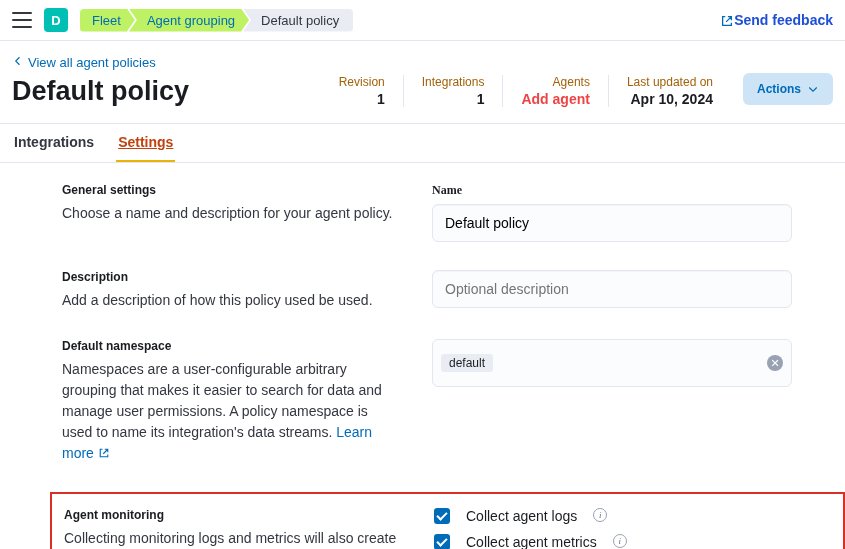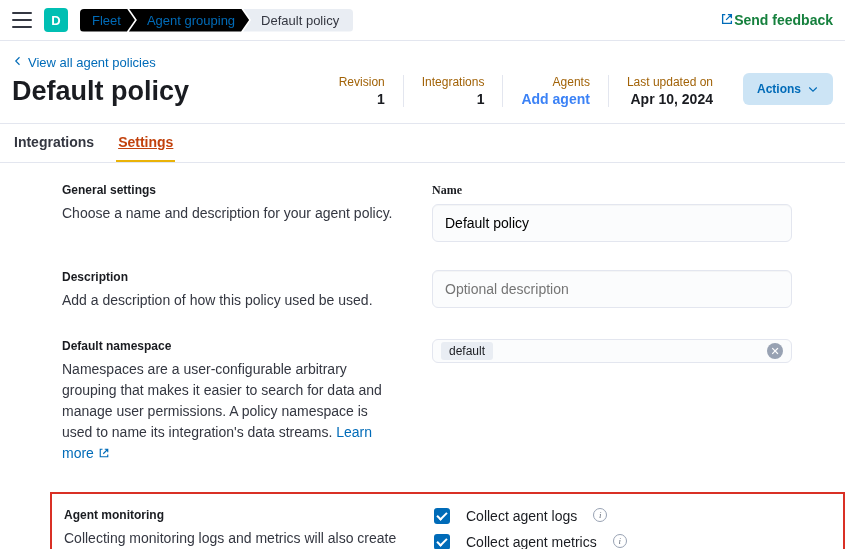--- a/index.html
+++ b/index.html
@@ -2,48 +2,48 @@
 <html><head>
 <meta charset="utf-8">
 <style>
 * { box-sizing: border-box; margin: 0; padding: 0; }
 body { font-family: -apple-system, BlinkMacSystemFont, "Segoe UI", Helvetica, Arial, sans-serif; color: #1a1c21; font-size: 14px; background: #fff; }
 .topbar { display: flex; align-items: center; padding: 8px 12px; border-bottom: 1px solid #e3e6ef; }
 .hamburger { width: 20px; height: 20px; display: flex; flex-direction: column; justify-content: space-around; cursor: pointer; margin-right: 12px; }
 .hamburger span { height: 2px; background: #343741; border-radius: 1px; }
 .avatar { width: 24px; height: 24px; background: #00bfb3; color: #fff; border-radius: 4px; display: flex; align-items: center; justify-content: center; font-weight: 600; font-size: 13px; margin-right: 12px; }
 .crumbs { display: flex; align-items: center; gap: 0; }
-.crumb { padding: 4px 14px 4px 18px; font-size: 13px; position: relative; cursor: pointer; background: #000000; color: #006bb8; clip-path: polygon(0 0, calc(100% - 8px) 0, 100% 50%, calc(100% - 8px) 100%, 0 100%, 8px 50%); margin-left: -6px; }
+.crumb { padding: 4px 14px 4px 18px; font-size: 13px; position: relative; cursor: pointer; background: #bef264; color: #006bb8; clip-path: polygon(0 0, calc(100% - 8px) 0, 100% 50%, calc(100% - 8px) 100%, 0 100%, 8px 50%); margin-left: -6px; }
 .crumb:first-child { clip-path: polygon(0 0, calc(100% - 8px) 0, 100% 50%, calc(100% - 8px) 100%, 0 100%); border-radius: 4px 0 0 4px; margin-left: 0; padding-left: 12px; }
 .crumb.last { background: #e9edf3; color: #343741; clip-path: polygon(0 0, 100% 0, 100% 100%, 0 100%, 8px 50%); border-radius: 0 4px 4px 0; }
-.feedback { margin-left: auto; color: #15803d; font-weight: 600; display: flex; align-items: flex-start; cursor: pointer; }
+.feedback { margin-left: auto; color: #1d4ed8; font-weight: 600; display: flex; align-items: flex-end; cursor: pointer; }
 .header-row { display: flex; padding: 14px 12px 0 12px; border-bottom: 1px solid #e3e6ef; }
 .header-left { flex: 1; }
 .backlink { color: #006bb8; font-size: 13px; display: flex; align-items: flex-start; gap: 4px; cursor: pointer; margin-bottom: 6px; }
 .page-title { font-size: 27px; font-weight: 700; margin-bottom: 16px; }
 .stats { display: flex; align-items: center; gap: 0; padding-top: 4px; }
 .stat { padding: 0 18px; text-align: right; border-left: 1px solid #e3e6ef; }
 .stat:first-child { border-left: none; }
 .stat-label { font-size: 12px; color: #a16207; margin-bottom: 2px; white-space: nowrap; }
 .stat-val { font-size: 14px; font-weight: 700; }
-.stat-val.link { color: #3b82f6; font-weight: 600; cursor: pointer; text-align: right; }
+.stat-val.link { color: #ef4444; font-weight: 600; cursor: pointer; text-align: right; }
 .actions-btn { background: #cce4f5; color: #006bb8; border: none; border-radius: 6px; padding: 9px 14px; font-weight: 600; font-size: 12px; display: flex; align-items: center; gap: 6px; cursor: pointer; margin-left: 12px; align-self: center; }
 .tabs { display: flex; gap: 20px; padding: 0 12px; border-bottom: 1px solid #e3e6ef; }
 .tab { padding: 10px 2px; font-weight: 600; font-size: 14px; cursor: pointer; color: #343741; }
 .tab.active { color: #c2410c; border-bottom: 2px solid #eab308; text-decoration: underline; }
 .content { padding: 20px 12px 20px 62px; }
 .section { display: flex; gap: 30px; margin-bottom: 28px; }
 .section-left { width: 340px; flex-shrink: 0; }
 .section-right { flex: 1; max-width: 360px; }
 .section-title { font-size: 12px; font-weight: 700; margin-bottom: 6px; }
 .section-help { font-size: 14px; color: #343741; line-height: 1.5; }
 .learn-link { color: #006bb8; cursor: pointer; }
 .field-label { font-size: 12px; font-weight: 700; color: #1a1c21; margin-bottom: 6px; display: block; font-family: Liberation Serif, serif; }
 .text-input { width: 100%; border: 1px solid #e3e6ef; background: #fbfcfd; border-radius: 6px; padding: 10px 12px; font-size: 14px; box-shadow: 0 1px 1px rgba(0,0,0,0.03) inset; }
-.ns-box { display: flex; align-items: center; border: 1px solid #e3e6ef; background: #fbfcfd; border-radius: 6px; padding: 2px 8px; }
+.ns-box { display: flex; align-items: center; border: 1px solid #e3e6ef; background: #fbfcfd; border-radius: 6px; padding: 14px 8px; }
 .ns-tag { background: #e9edf3; border-radius: 3px; padding: 2px 8px; font-size: 12px; }
 .ns-clear { margin-left: auto; width: 16px; height: 16px; background: #98a2b3; border-radius: 50%; color: #fff; display: flex; align-items: center; justify-content: center; font-size: 11px; cursor: pointer; }
 .highlight-box { border: 2px solid #d93025; padding: 14px 12px 16px 12px; margin: 0 -12px; display: flex; gap: 30px; }
 .highlight-box .section-left { width: 340px; }
 .checkbox-row { display: flex; gap: 16px; margin-bottom: 10px; }
 .cb { appearance: none; width: 16px; height: 16px; border-radius: 3px; background: #006bb8; position: relative; cursor: pointer; }
 .cb::after { content: ""; position: absolute; left: 5px; top: 2px; width: 4px; height: 8px; border: solid #fff; border-width: 0 2px 2px 0; transform: rotate(45deg); }
 .info-icon { width: 14px; height: 14px; border: 1px solid #98a2b3; border-radius: 50%; display: inline-flex; align-items: center; justify-content: center; font-size: 9px; color: #69707d; font-style: italic; font-family: serif; cursor: pointer; }
 svg.chev { width: 12px; height: 12px; }
 svg.ext { width: 14px; height: 14px; }

